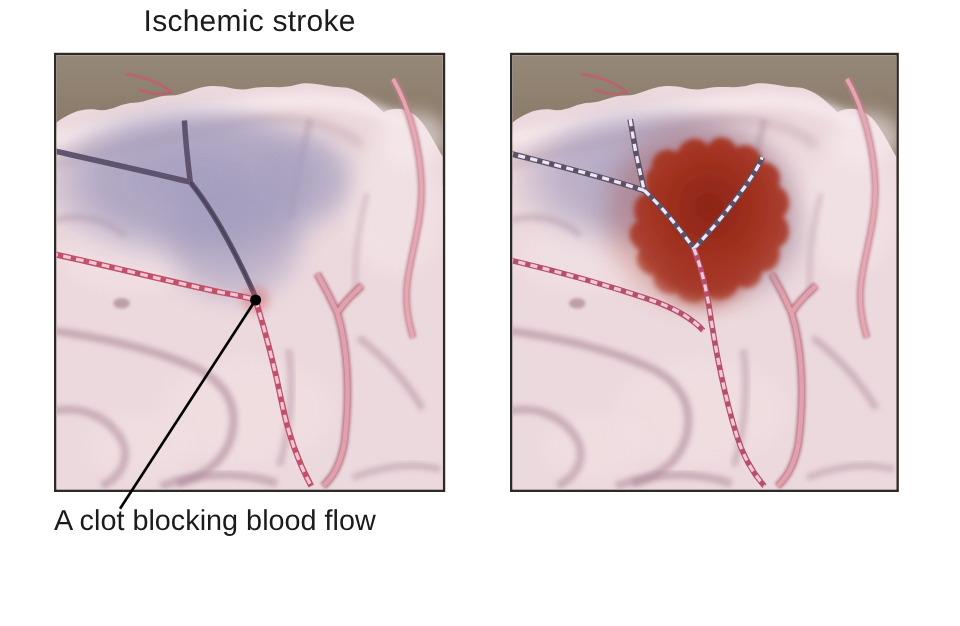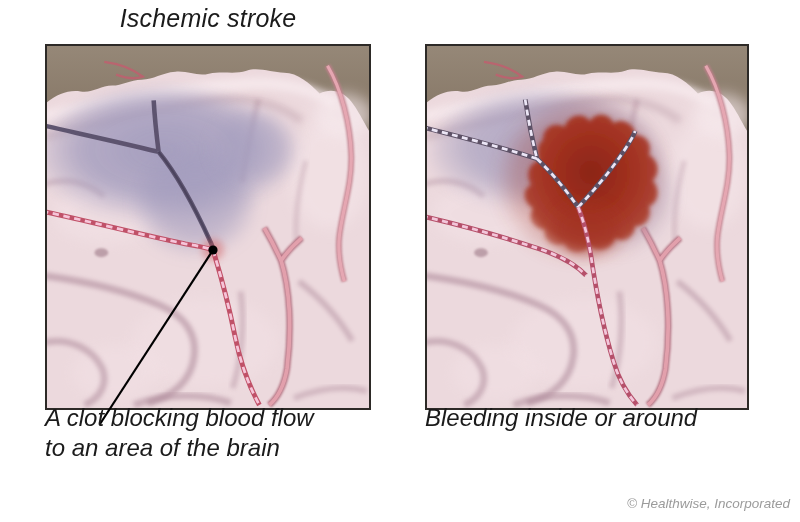--- a/index.html
+++ b/index.html
@@ -2,41 +2,40 @@
 <html><head>
 <meta charset="utf-8">
 <style>
   html,body{margin:0;padding:0;background:#ffffff;}
   .figure{
     position:relative;
     width:800px;height:522px;
     background:#ffffff;
     font-family:"Liberation Sans","DejaVu Sans",sans-serif;
     overflow:hidden;
-    font-style:italic;
   }
   .panel-title{
     position:absolute;top:4px;
     font-size:25px;font-weight:500;color:#1b1b1b;
     text-align:center;letter-spacing:0.2px;
   }
   .panel-title.left{left:45px;width:326px;}
   .panel-title.right{left:425px;width:324px;}
   .panel{
     position:absolute;top:44px;height:366px;
     border:2px solid #2d2a27;
     box-sizing:border-box;
     overflow:hidden;
     background:#ecd9dd;
   }
   .panel.left{left:45px;width:326px;}
   .panel.right{left:425px;width:324px;}
   .panel svg{display:block;width:100%;height:100%;}
   .caption{
-    position:absolute;top:403px;
+    position:absolute;top:420px;
     font-size:24px;line-height:30px;font-weight:400;color:#1b1b1b;
   }
   .caption.left{left:45px;width:340px;}
   .caption.right{left:425px;width:340px;}
   .copyright{
     position:absolute;right:10px;top:496px;
     font-size:13.5px;color:#9b9b9b;
   }
   .pointer-overlay{
     position:absolute;left:0;top:0;width:800px;height:522px;
@@ -166,20 +165,17 @@
     </svg>
   </div>
 
   <svg class="pointer-overlay" viewBox="0 0 800 522">
     <line x1="213" y1="250" x2="100" y2="424" stroke="#000000" stroke-width="2.2"></line>
     <circle cx="213" cy="250" r="4.6" fill="#000000"></circle>
   </svg>
 
   <div class="caption left">
     <div>A clot blocking blood flow</div>
-    <div>to an area of the brain</div>
   </div>
   <div class="caption right">
-    <div>Bleeding inside or around</div>
   </div>
 
-  <div class="copyright">© Healthwise, Incorporated</div>
 </div>
 
 </body></html>

